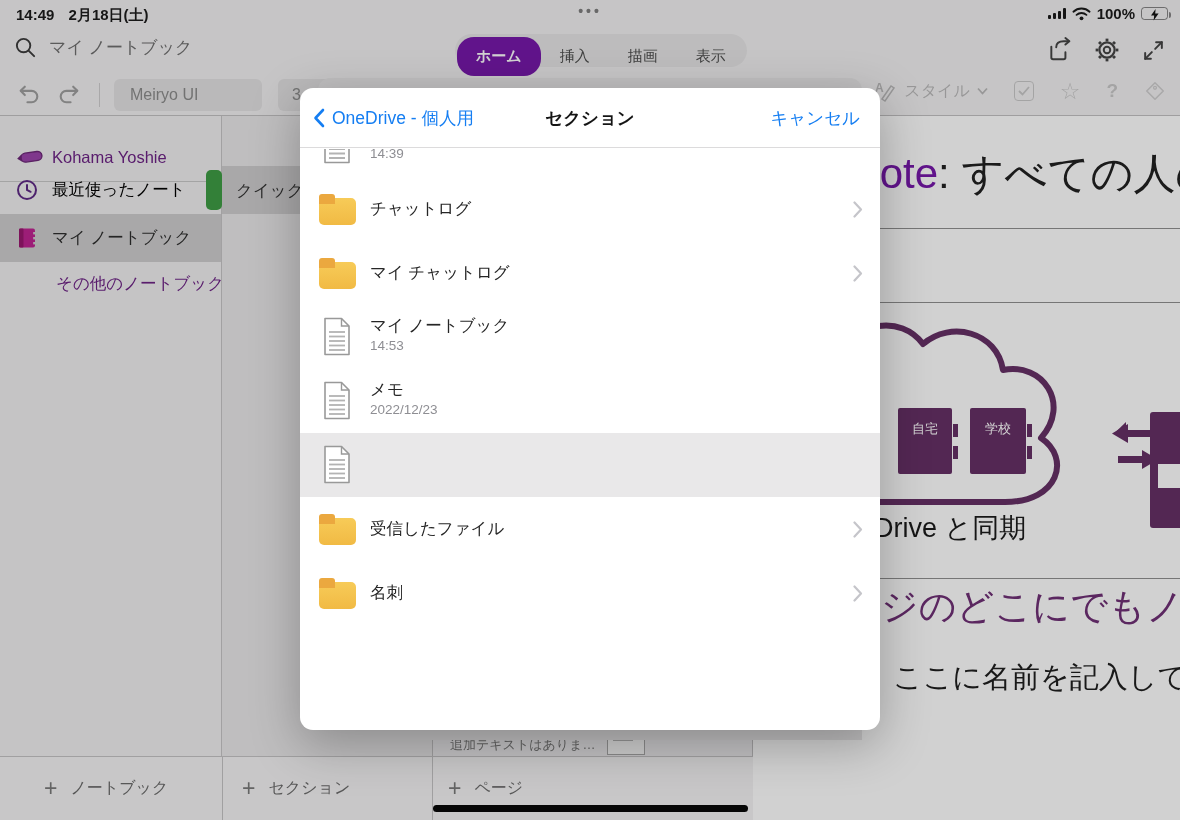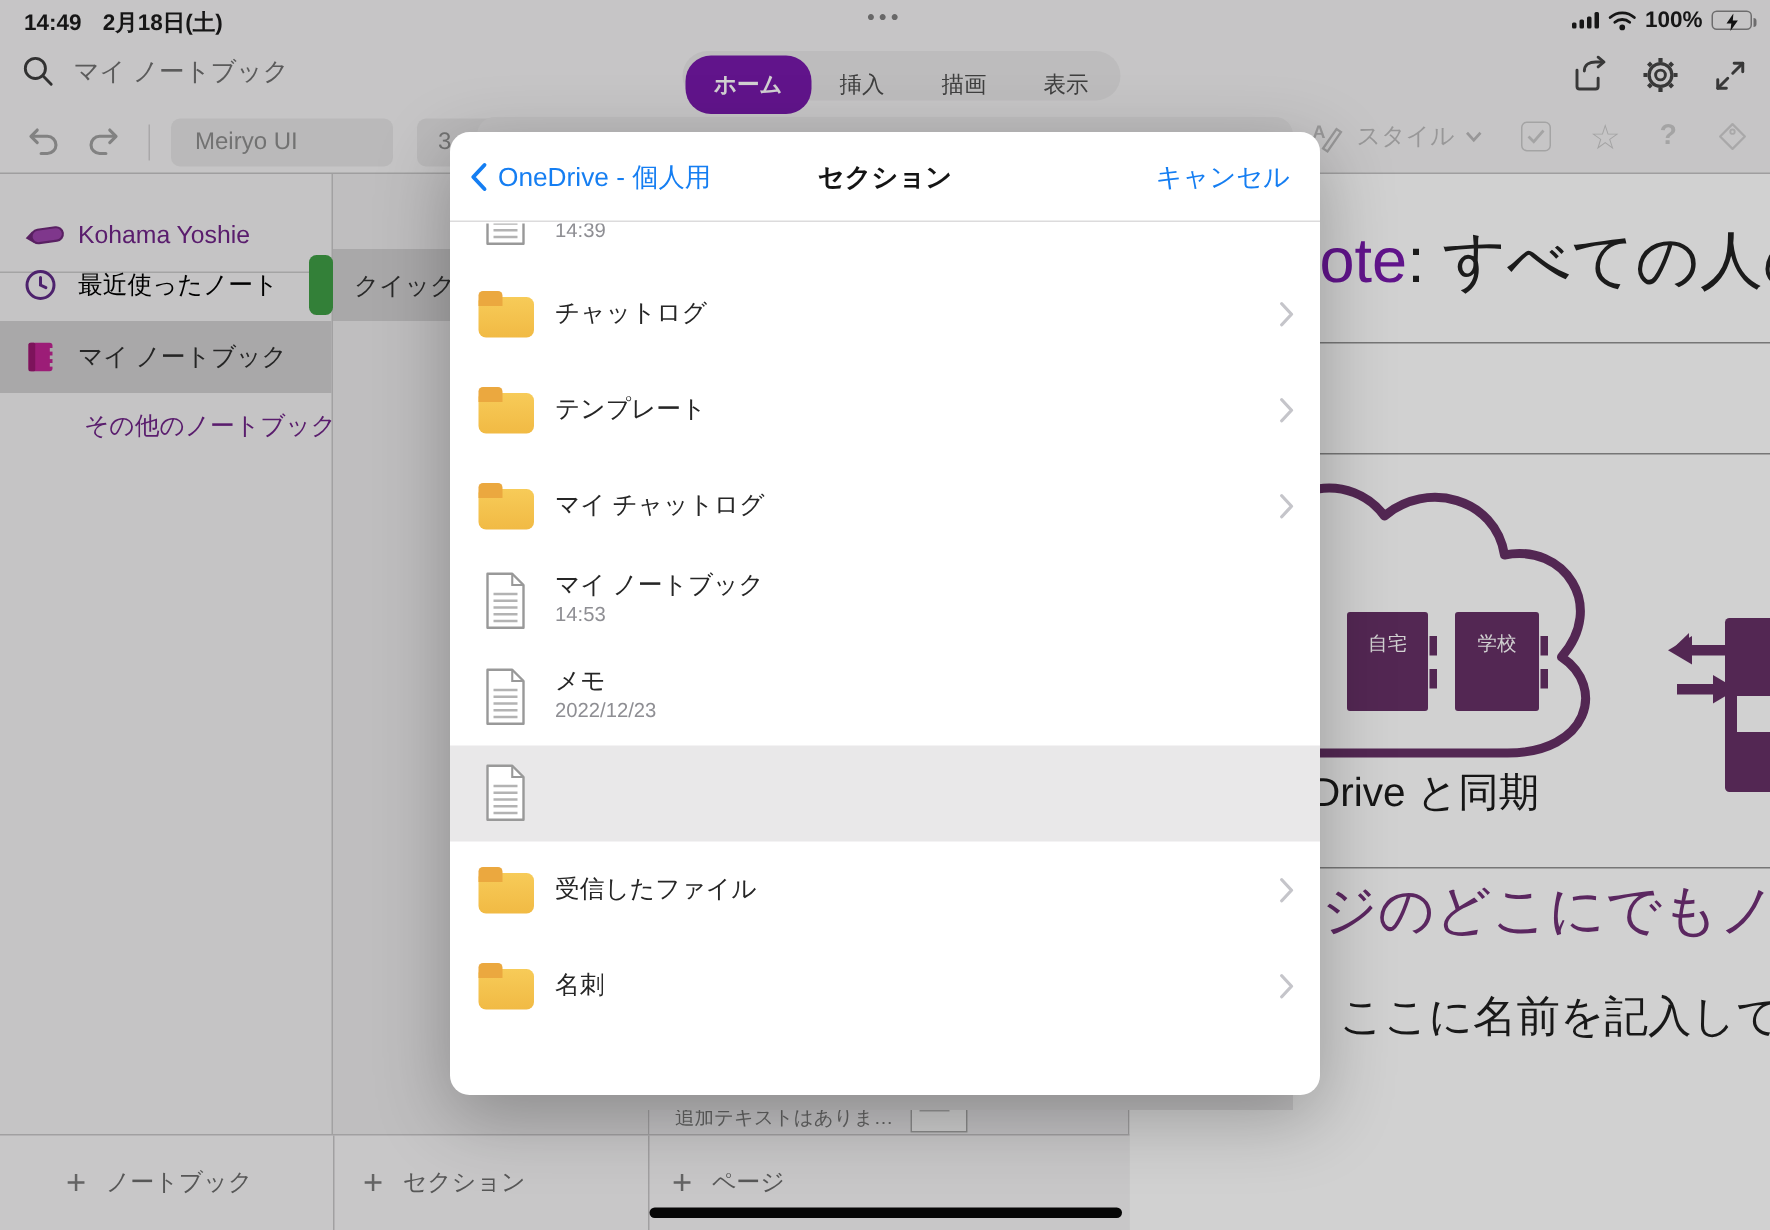--- a/index.html
+++ b/index.html
@@ -431,34 +431,20 @@
       <polyline points="1.5,1.5 8,8.5 1.5,15.5" fill="none" stroke="#c5c5ca" stroke-width="2.2" stroke-linecap="round" stroke-linejoin="round"></polyline>
     </svg>
   </div>
         <div class="m-row is-folder">
     <span class="ficon">
             <span class="fbody"></span>
             <span class="ftab"></span>
           </span>
 
     <div class="m-texts">
-      <div class="m-name">テンプレート</div>
-
-    </div>
-    <svg class="m-chev" width="10" height="17" viewBox="0 0 10 17">
-      <polyline points="1.5,1.5 8,8.5 1.5,15.5" fill="none" stroke="#c5c5ca" stroke-width="2.2" stroke-linecap="round" stroke-linejoin="round"></polyline>
-    </svg>
-  </div>
-        <div class="m-row is-folder">
-    <span class="ficon">
-            <span class="fbody"></span>
-            <span class="ftab"></span>
-          </span>
-
-    <div class="m-texts">
       <div class="m-name">マイ チャットログ</div>
 
     </div>
     <svg class="m-chev" width="10" height="17" viewBox="0 0 10 17">
       <polyline points="1.5,1.5 8,8.5 1.5,15.5" fill="none" stroke="#c5c5ca" stroke-width="2.2" stroke-linecap="round" stroke-linejoin="round"></polyline>
     </svg>
   </div>
         <div class="m-row is-file">
 
     <span class="dicon">

